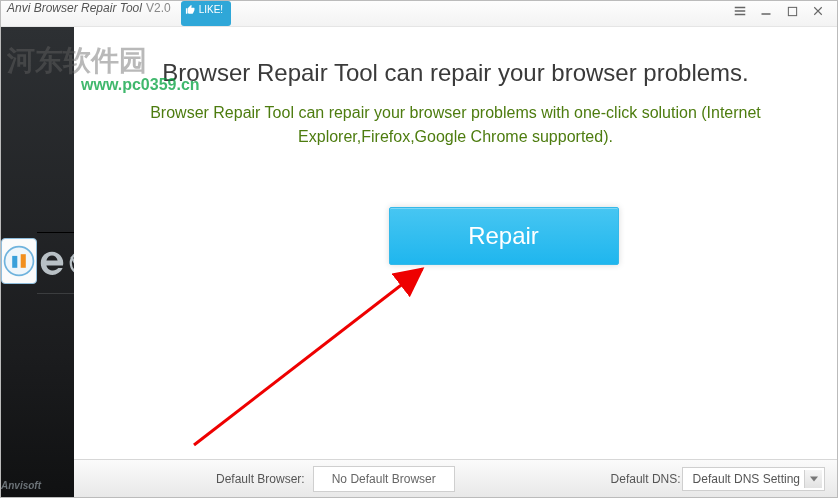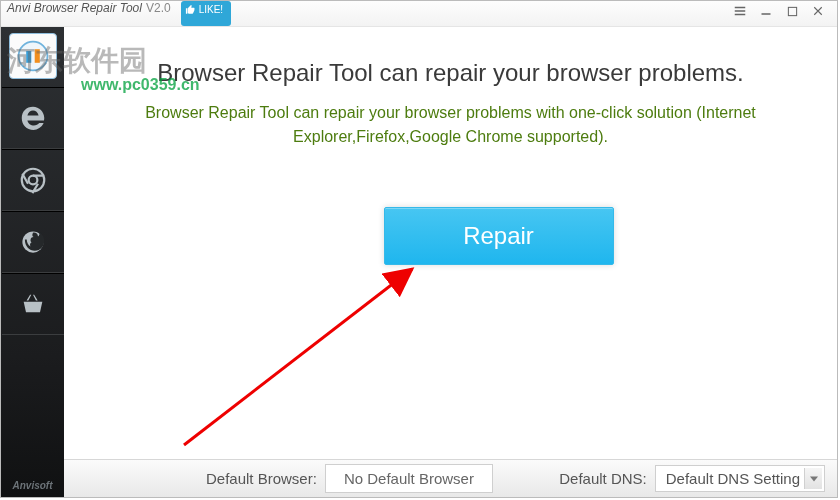--- a/index.html
+++ b/index.html
@@ -7,36 +7,36 @@
     .window { width: 838px; height: 498px; border: 1px solid #bbb; position: relative; background: #fff; }
     .titlebar { height: 26px; background: linear-gradient(#fdfdfd, #f3f3f3); border-bottom: 1px solid #e5e5e5; display: flex; padding: 0 6px; font-size: 12px; color: #555; }
     .titlebar .app-title { font-style: italic; margin-right: 4px; }
     .titlebar .app-version { color: #888; font-style: normal; }
     .titlebar .like-badge { margin-left: 10px; background: #2fa7d8; color: #fff; border-radius: 3px; padding: 1px 8px 9px 4px; font-size: 10px; display: inline-flex; align-items: center; gap: 3px; font-style: normal; }
     .titlebar .like-badge svg { fill: #fff; }
     .titlebar .spacer { flex: 1; }
     .titlebar .win-btn { width: 26px; height: 20px; display: inline-flex; align-items: center; justify-content: center; color: #666; cursor: pointer; }
     .titlebar .win-btn svg { stroke: #666; fill: none; }
     .body-area { display: flex; height: calc(100% - 26px); }
-    .sidebar { width: 63px; background: linear-gradient(#2d3033, #1b1c1e 70%, #101112); display: flex; flex-direction: column; align-items: center; padding-top: 2px; position: relative; }
+    .sidebar { width: 73px; background: linear-gradient(#2d3033, #1b1c1e 70%, #101112); display: flex; flex-direction: row; align-items: center; padding-top: 2px; position: relative; }
     .sidebar .logo { width: 48px; height: 46px; border: 1px solid #8fbedd; border-radius: 4px; margin: 4px 0 8px 0; display:flex; align-items:center; justify-content:center; background: #fbfbfb; }
     .sidebar .logo svg { }
     .sidebar .side-item { width: 62px; height: 62px; border-top: 1px solid #000; border-bottom: 1px solid #3b3d3f; display: flex; align-items: center; justify-content: center; cursor: pointer; }
     .sidebar .side-item svg { fill: #b8c0c5; }
     .sidebar .brand { position: absolute; bottom: 6px; color: #6c7378; font-size: 10px; font-style: italic; font-weight: bold; }
     .main { flex: 1; position: relative; background: #fff; }
     .headline { text-align: center; font-size: 24px; color: #3a3a3a; margin-top: 32px; font-weight: 400; }
     .subline { text-align: center; font-size: 16px; color: #4d7c0f; margin: 14px auto 12px; max-width: 640px; line-height: 1.5; }
     .repair-btn { position: absolute; left: 50%; top: 180px; transform: translateX(-50%); width: 230px; height: 58px; background: linear-gradient(#47c6f2, #1fb6ee); border: 1px solid #35b9e9; border-radius: 2px; color: #fff; font-size: 24px; cursor: pointer; box-shadow: 0 0 6px rgba(0,0,0,.15), inset 0 1px 0 rgba(255,255,255,.3); margin-left: 48px; }
     .arrow { position: absolute; left: 110px; top: 230px; pointer-events: none; }
-    .bottombar { position: absolute; bottom: 0; left: 0; right: 0; height: 38px; background: linear-gradient(#fbfbfb, #e8e8e8); border-top: 1px solid #d7d7d7; display: flex; align-items: center; font-size: 15px; color: #555; padding: 0 12px; }
+    .bottombar { position: absolute; bottom: 0; left: 0; right: 0; height: 38px; background: linear-gradient(#fbfbfb, #e8e8e8); border-top: 1px solid #d7d7d7; display: flex; align-items: center; font-size: 12px; color: #555; padding: 0 12px; }
     .bottombar .lbl { margin-left: 130px; margin-right: 8px; }
     .bottombar .browser-box { border: 1px solid #cfcfcf; background: #fff; padding: 5px 18px; color: #666; }
     .bottombar .spacer2 { flex: 1; }
-    .bottombar .dns-lbl { margin-right: 8px; }
+    .bottombar .dns-lbl { margin-right: 1px; }
     .bottombar .dns-select { border: 1px solid #cfcfcf; background: #fff; padding: 4px 24px 4px 10px; color: #555; position: relative; display: inline-flex; align-items: center; text-align: center; }
     .bottombar .dns-select .caret { position: absolute; right: 2px; top: 2px; bottom: 2px; width: 18px; background: linear-gradient(#f5f5f5,#e2e2e2); border-left: 1px solid #d0d0d0; display:flex; align-items:center; justify-content:center; }
     .watermark { position: absolute; left: 6px; top: 41px; z-index: 50; pointer-events:none; }
     .watermark .wm-text { font-size: 28px; color: rgba(100,100,100,.45); font-weight: bold; }
     .watermark .wm-url { font-size: 16px; color: rgba(0,160,60,.75); font-weight: bold; display:block; margin-top:-4px; margin-left:74px;}
   </style>
 </head>
 <body>
 
 <div class="window">

